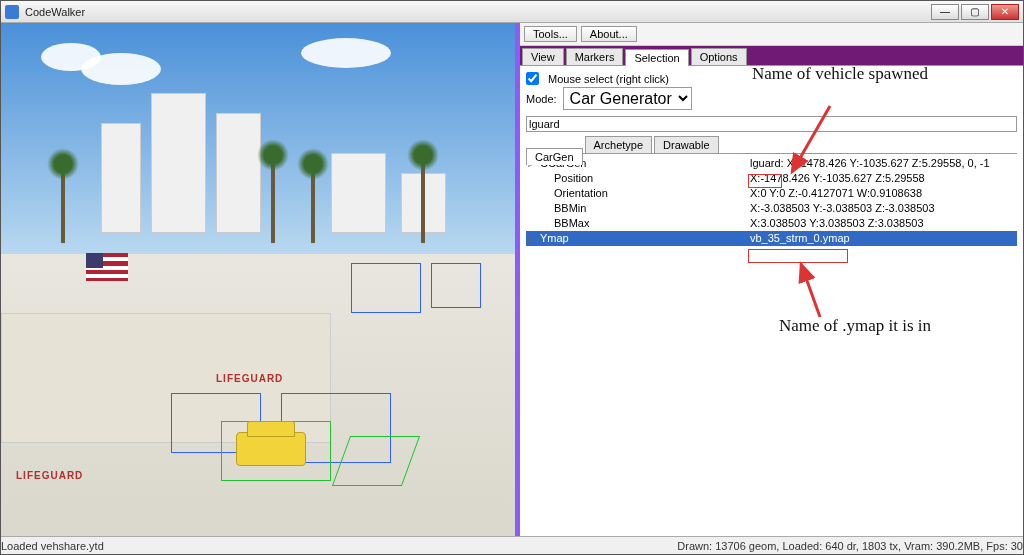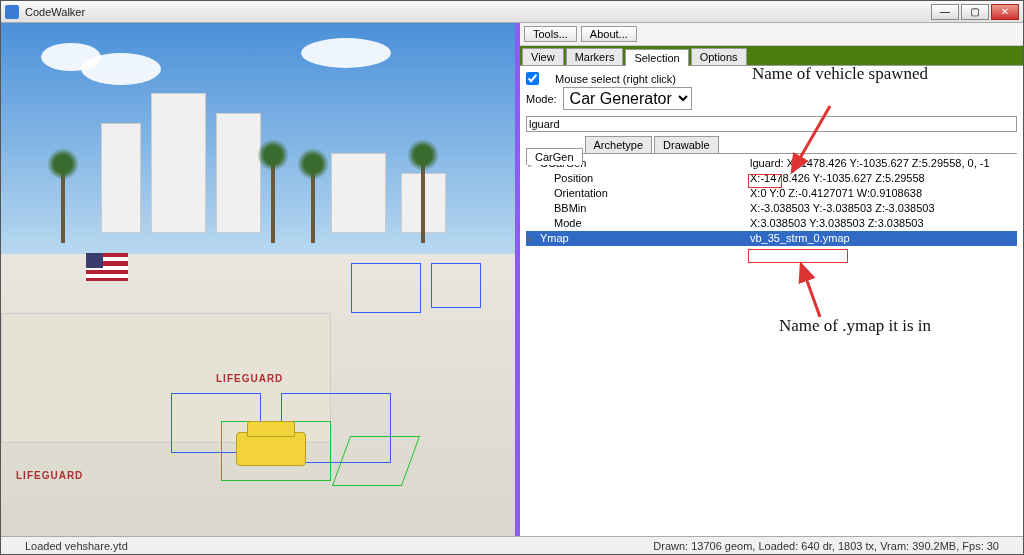--- a/index.html
+++ b/index.html
@@ -27,45 +27,45 @@
   .wireblue { border-color:#3060ff; }
   .wiregreen { border-color:#20c030; }
   .car { position:absolute; bottom:70px; left:235px; width:70px; height:34px; background:#f2d43a; border-radius:4px; border:1px solid #b8a020; }
   .car::before{content:"";position:absolute;top:-12px;left:10px;right:10px;height:14px;background:#f2d43a;border-radius:3px 3px 0 0;border:1px solid #b8a020;}
   .lifeguard { position:absolute; bottom:55px; left:15px; font-weight:bold; color:#b03030; font-size:10px; letter-spacing:1px;}
   .lifeguard2 { position:absolute; top:350px; left:215px; font-weight:bold; color:#b03030; font-size:10px; letter-spacing:1px;}
 
   .sidepanel { width: 508px; background: #fff; border-left: 5px solid #8b5cf6; display: flex; flex-direction: column; position:relative; }
   .panel-toolbar { padding: 3px 4px; display:flex; gap:4px; border-bottom:1px solid #ccc; background:#f4f4f4; }
   .btn { padding: 1px 8px; border:1px solid #999; background: linear-gradient(#fff,#e6e6e6); cursor:pointer; font-size:11px;}
-  .tabrow { display:flex; background:#4d7c0f; padding: 2px 2px 0 2px; border-bottom:1px solid #999;}
+  .tabrow { display:flex; background:#701a75; padding: 2px 2px 0 2px; border-bottom:1px solid #999;}
   .tab { padding: 2px 8px; border:1px solid #999; border-bottom:none; background:#e8e8e8; margin-right:2px; cursor:pointer; font-size:11px;}
   .tab.active { background:#fff; position:relative; top:1px;}
   .panel-body { flex:1; padding: 4px 6px; background:#fff; overflow:auto; position:relative;}
-  .chk { display:flex; align-items:center; gap:16px; margin:2px 0;}
+  .chk { display:flex; align-items:center; gap:9px; margin:2px 0;}
   .moderow { display:flex; align-items:center; gap:6px; margin:2px 0 6px;}
   select { font-size:16px; border:1px solid #999; background:#fff; padding:1px 2px;}
   input[type=text]{ font-size:11px; border:1px solid #999; padding:1px 2px; width:100%;}
   .subtabs { display:flex; margin-top:4px; border-bottom:1px solid #999;}
   .subtab { padding:2px 8px; border:1px solid #999; border-bottom:none; margin-right:2px; background:#e8e8e8; cursor:pointer; font-size:11px;}
   .subtab.active{ background:#fff; position:relative; top:12px;}
   .propgrid { margin-top:2px; font-size:11px; }
   .proprow { display:flex; line-height:15px;}
   .proprow .exp { width:10px; color:#666; text-align:center;}
   .proprow .k { width:210px; padding-left:4px; }
   .proprow .v { flex:1; padding-left:4px;}
   .proprow.sel { background:#316ac5; color:#fff;}
   .proprow.sel .v{ color:#fff;}
   .indent .k{ padding-left:18px;}
   .annot { position:absolute; color:#111; font-family:"Times New Roman",serif; font-size:17px; text-align:center; pointer-events:none;}
   .arrow { position:absolute; pointer-events:none;}
   .arrow svg{ overflow:visible;}
   .redbox { position:absolute; border:1.5px solid #d33; pointer-events:none;}
 
-  .statusbar { height:18px; background:#f0f0f0; border-top:1px solid #aaa; display:flex; align-items:center; padding:0 24px; font-size:11px; color:#333;}
+  .statusbar { height:18px; background:#f0f0f0; border-top:1px solid #aaa; display:flex; align-items:center; padding:0 0; font-size:11px; color:#333;}
   .statusbar .right{ margin-left:auto;}
 </style>
 </head>
 <body>
 
 <div class="window">
   <div class="titlebar">
     <div class="titleicon"></div>
     <div class="title">CodeWalker</div>
     <div class="winbtns">
@@ -158,21 +158,21 @@
             <span class="k">Orientation</span>
             <span class="v">X:0 Y:0 Z:-0.4127071 W:0.9108638</span>
           </div>
           <div class="proprow indent">
             <span class="exp"></span>
             <span class="k">BBMin</span>
             <span class="v">X:-3.038503 Y:-3.038503 Z:-3.038503</span>
           </div>
           <div class="proprow indent">
             <span class="exp"></span>
-            <span class="k">Mode</span>
+            <span class="k">BBMax</span>
             <span class="v">X:3.038503 Y:3.038503 Z:3.038503</span>
           </div>
           <div class="proprow sel">
             <span class="exp">▹</span>
             <span class="k">Ymap</span>
             <span class="v">vb_35_strm_0.ymap</span>
           </div>
         </div>
 
         

